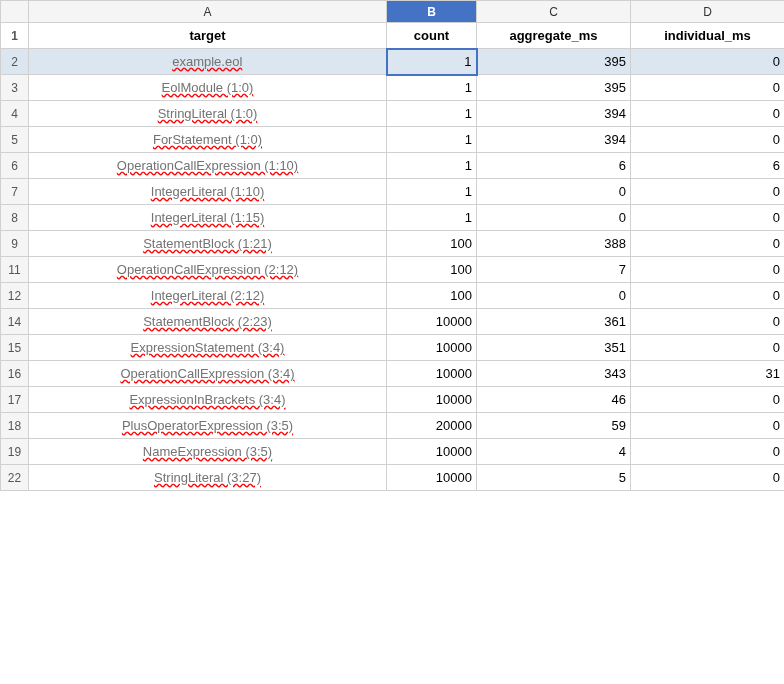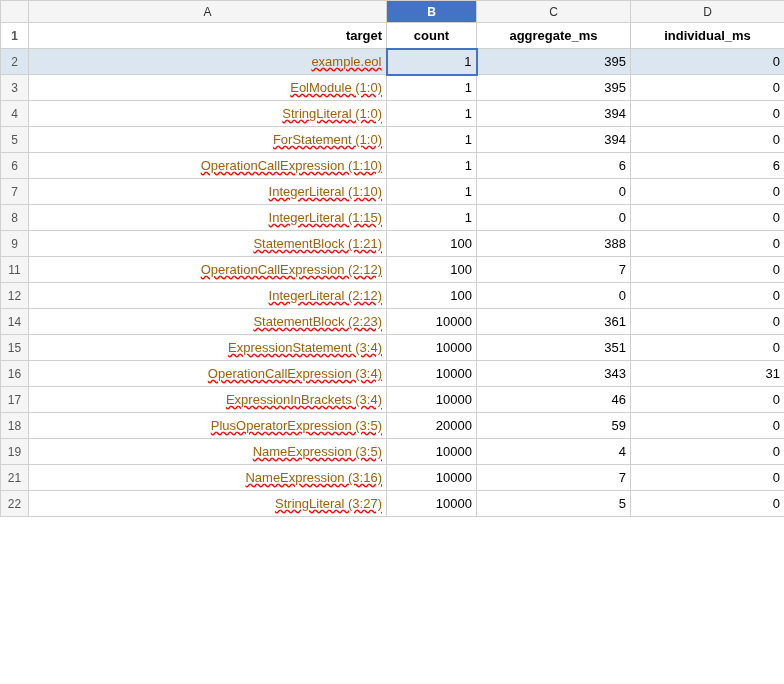--- a/index.html
+++ b/index.html
@@ -56,38 +56,38 @@
       vertical-align: middle;
     }
     .data-row.row-1 td {
       font-weight: bold;
       background: #fff;
     }
     .data-row.row-2 td {
       background: #dce6f1;
     }
     .data-row td.cell-a {
-      text-align: right;
+      text-align: center;
     }
     .data-row td.cell-b,
     .data-row td.cell-c,
     .data-row td.cell-d {
       text-align: right;
     }
     .data-row.row-2 td.cell-b {
       border: 2px solid #4472c4;
       background: #dce6f1;
     }
 
     
     .red-underline {
       text-decoration: underline;
       text-decoration-color: red;
       text-decoration-style: wavy;
-      color: #a16207;
+      color: #737373;
     }
 
     .row-num-header {
       background: #f5f5f5;
     }
   </style>
 </head>
 <body>
 
 <table class="spreadsheet">
@@ -220,27 +220,20 @@
         <td class="cell-c">59</td>
         <td class="cell-d">0</td>
       </tr>
       <tr class="data-row row-19">
         <td class="col-rownum">19</td>
         <td class="cell-a"><span class="red-underline">NameExpression (3:5)</span></td>
         <td class="cell-b">10000</td>
         <td class="cell-c">4</td>
         <td class="cell-d">0</td>
       </tr>
-      <tr class="data-row row-21">
-        <td class="col-rownum">21</td>
-        <td class="cell-a"><span class="red-underline">NameExpression (3:16)</span></td>
-        <td class="cell-b">10000</td>
-        <td class="cell-c">7</td>
-        <td class="cell-d">0</td>
-      </tr>
       <tr class="data-row row-22">
         <td class="col-rownum">22</td>
         <td class="cell-a"><span class="red-underline">StringLiteral (3:27)</span></td>
         <td class="cell-b">10000</td>
         <td class="cell-c">5</td>
         <td class="cell-d">0</td>
       </tr>
     </tbody>
 </table>
 

